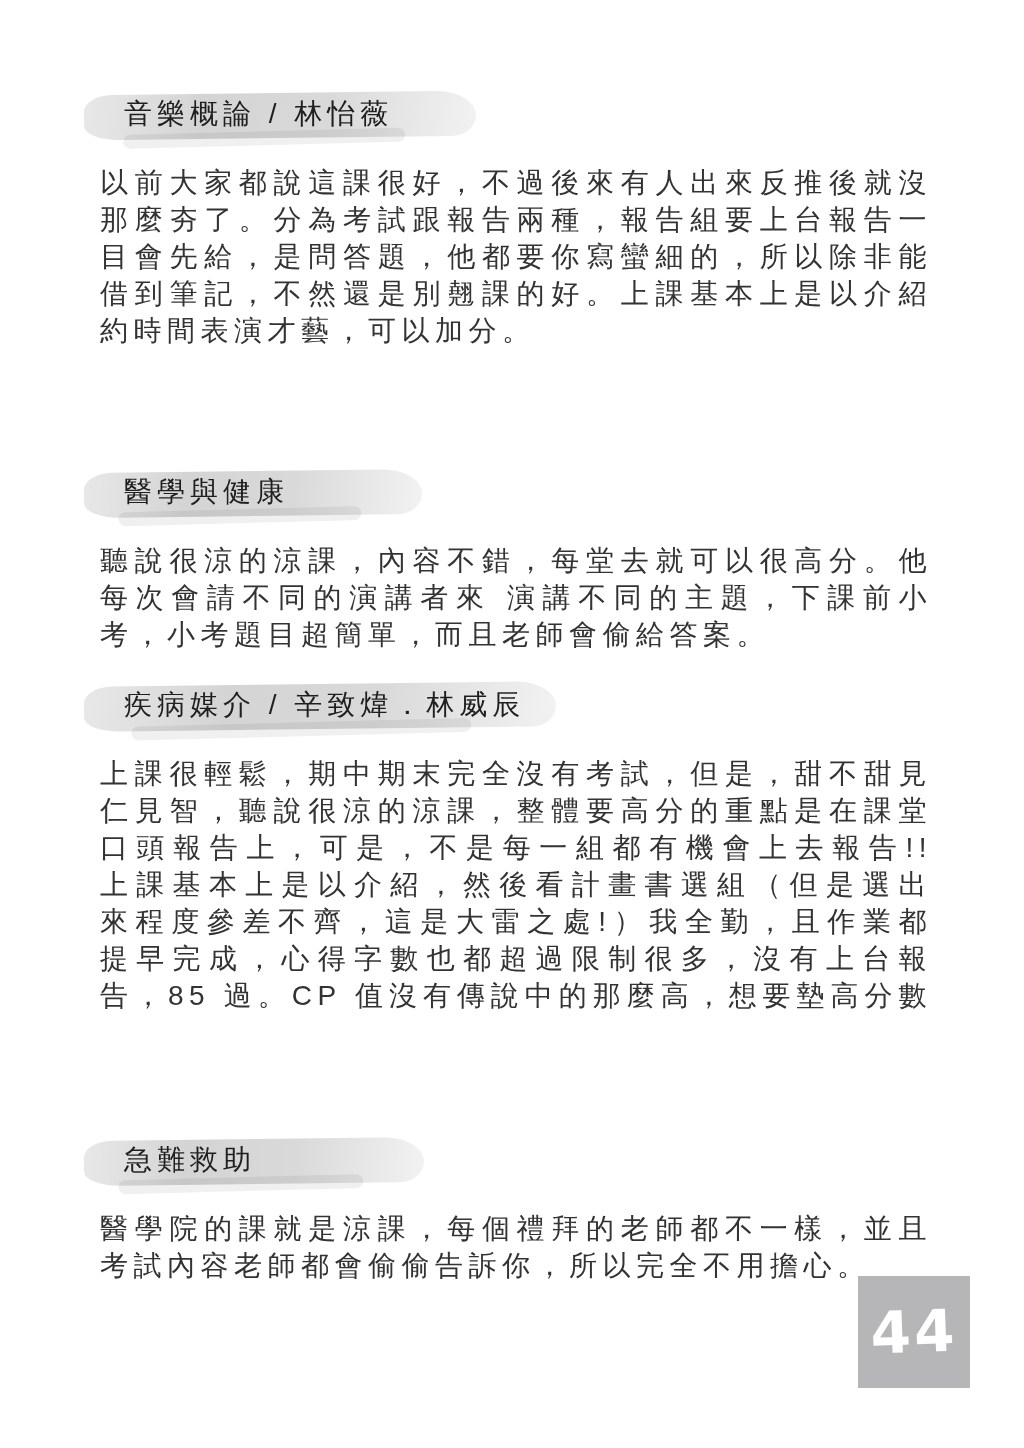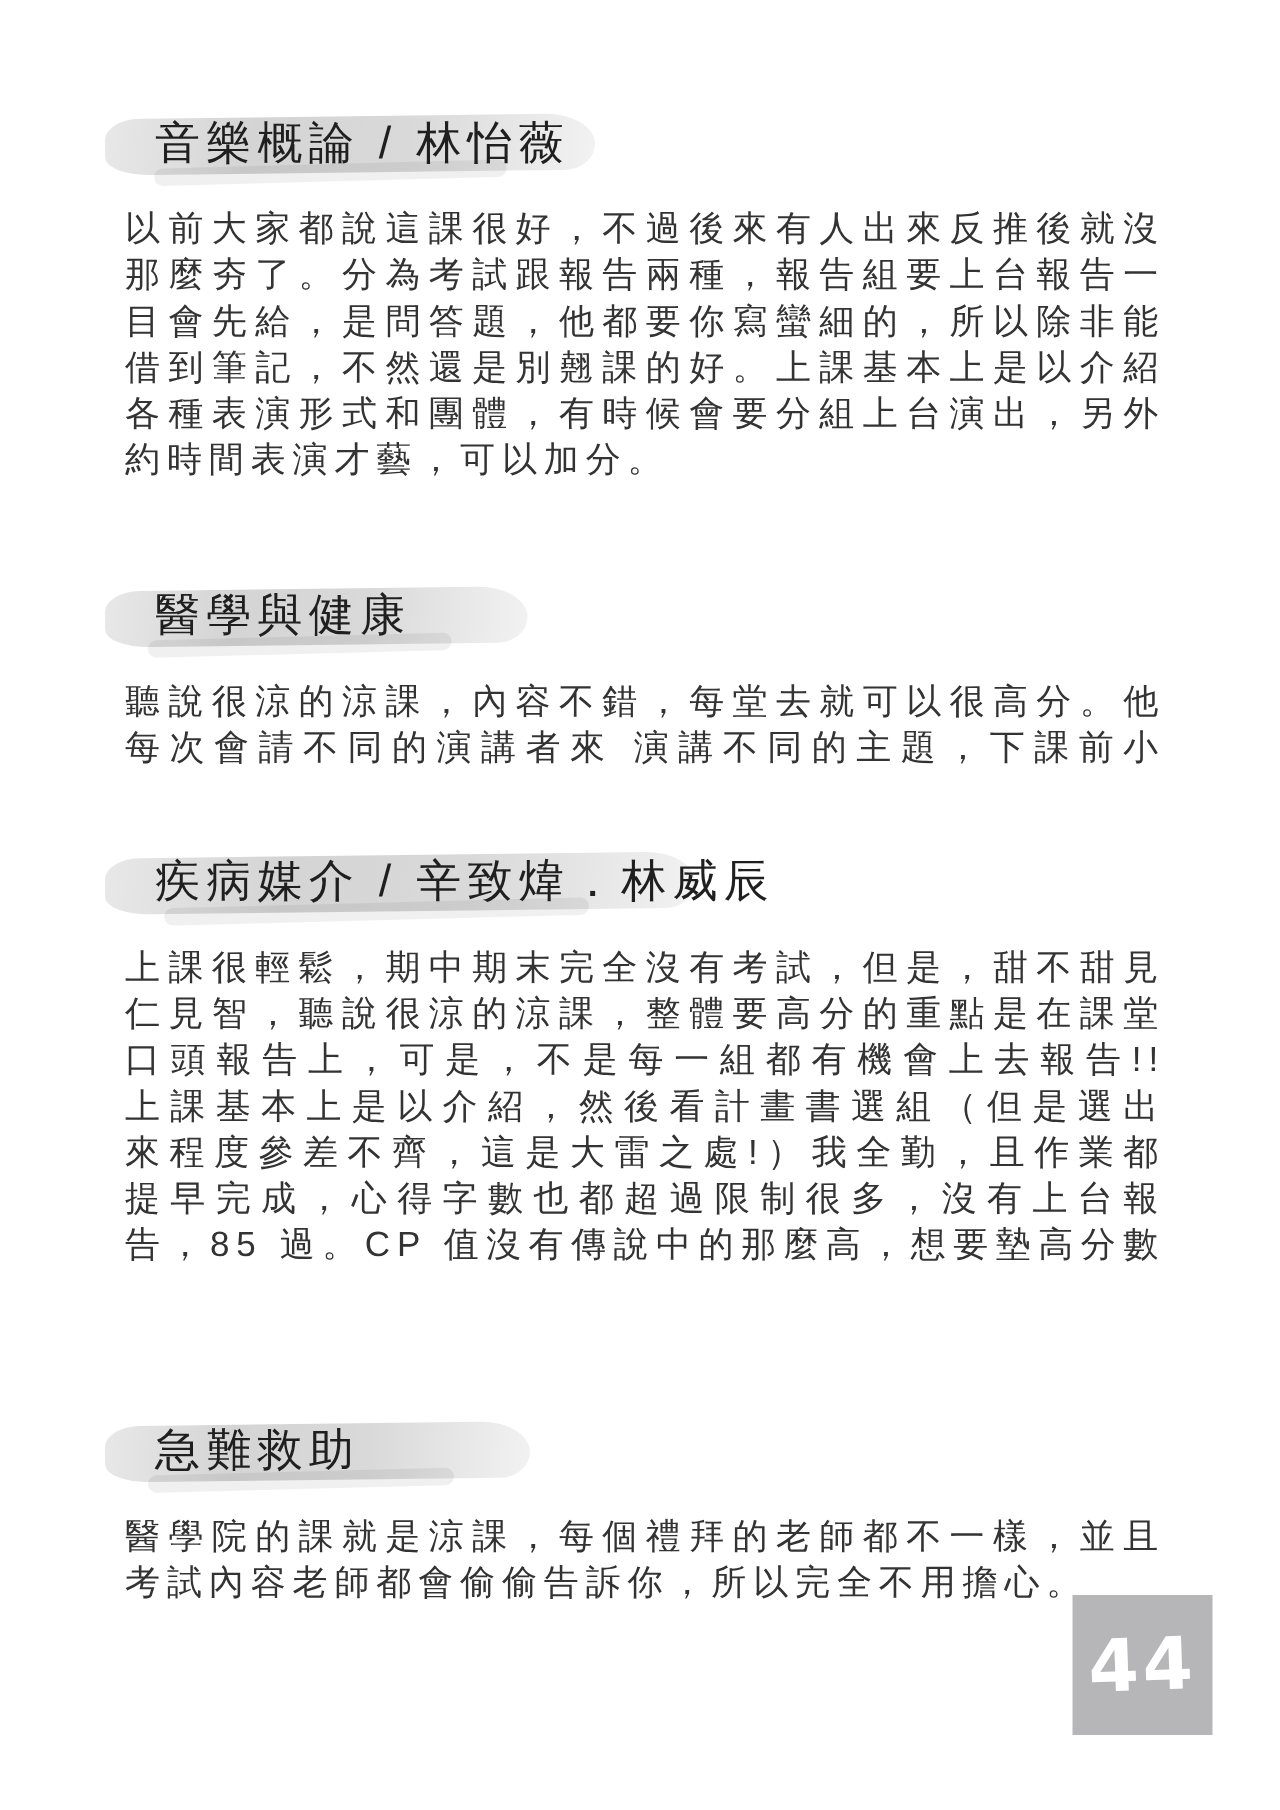--- a/index.html
+++ b/index.html
@@ -14,21 +14,21 @@
 
   .sec{position:absolute;left:100px;width:832px;z-index:2;}
   .sec.s1{top:88px;}
   .sec.s2{top:466px;}
   .sec.s3{top:679px;}
   .sec.s4{top:1134px;}
 
   .heading{position:relative;height:64px;}
   .title{
     margin:0;
-    font-size:36px;
+    font-size:28px;
     font-weight:500;
     letter-spacing:5px;
     color:#1f1f1f;
     position:relative;
     z-index:2;
     padding-left:24px;
     line-height:52px;
     white-space:nowrap;
   }
   .brush{
@@ -109,33 +109,33 @@
   <section class="sec s1">
     <div class="heading">
       <span class="brush"></span>
       <h2 class="title">音樂概論 / 林怡薇</h2>
     </div>
     <div class="para">
       <div class="line">以前大家都說這課很好，不過後來有人出來反推後就沒</div>
       <div class="line">那麼夯了。分為考試跟報告兩種，報告組要上台報告一</div>
       <div class="line">目會先給，是問答題，他都要你寫蠻細的，所以除非能</div>
       <div class="line">借到筆記，不然還是別翹課的好。上課基本上是以介紹</div>
-      <div class="line">各種表演形式和團體，有時候會要分組上台演出，另外</div>
       <div class="line last">約時間表演才藝，可以加分。</div>
     </div>
   </section>
 
   <section class="sec s2">
     <div class="heading">
       <span class="brush"></span>
       <h2 class="title">醫學與健康</h2>
     </div>
     <div class="para">
       <div class="line">聽說很涼的涼課，內容不錯，每堂去就可以很高分。他</div>
       <div class="line">每次會請不同的演講者來 演講不同的主題，下課前小</div>
+      <div class="line last">考，小考題目超簡單，而且老師會偷給答案。</div>
     </div>
   </section>
 
   <section class="sec s3">
     <div class="heading">
       <span class="brush"></span>
       <h2 class="title">疾病媒介 / 辛致煒．林威辰</h2>
     </div>
     <div class="para">
       <div class="line">上課很輕鬆，期中期末完全沒有考試，但是，甜不甜見</div>

